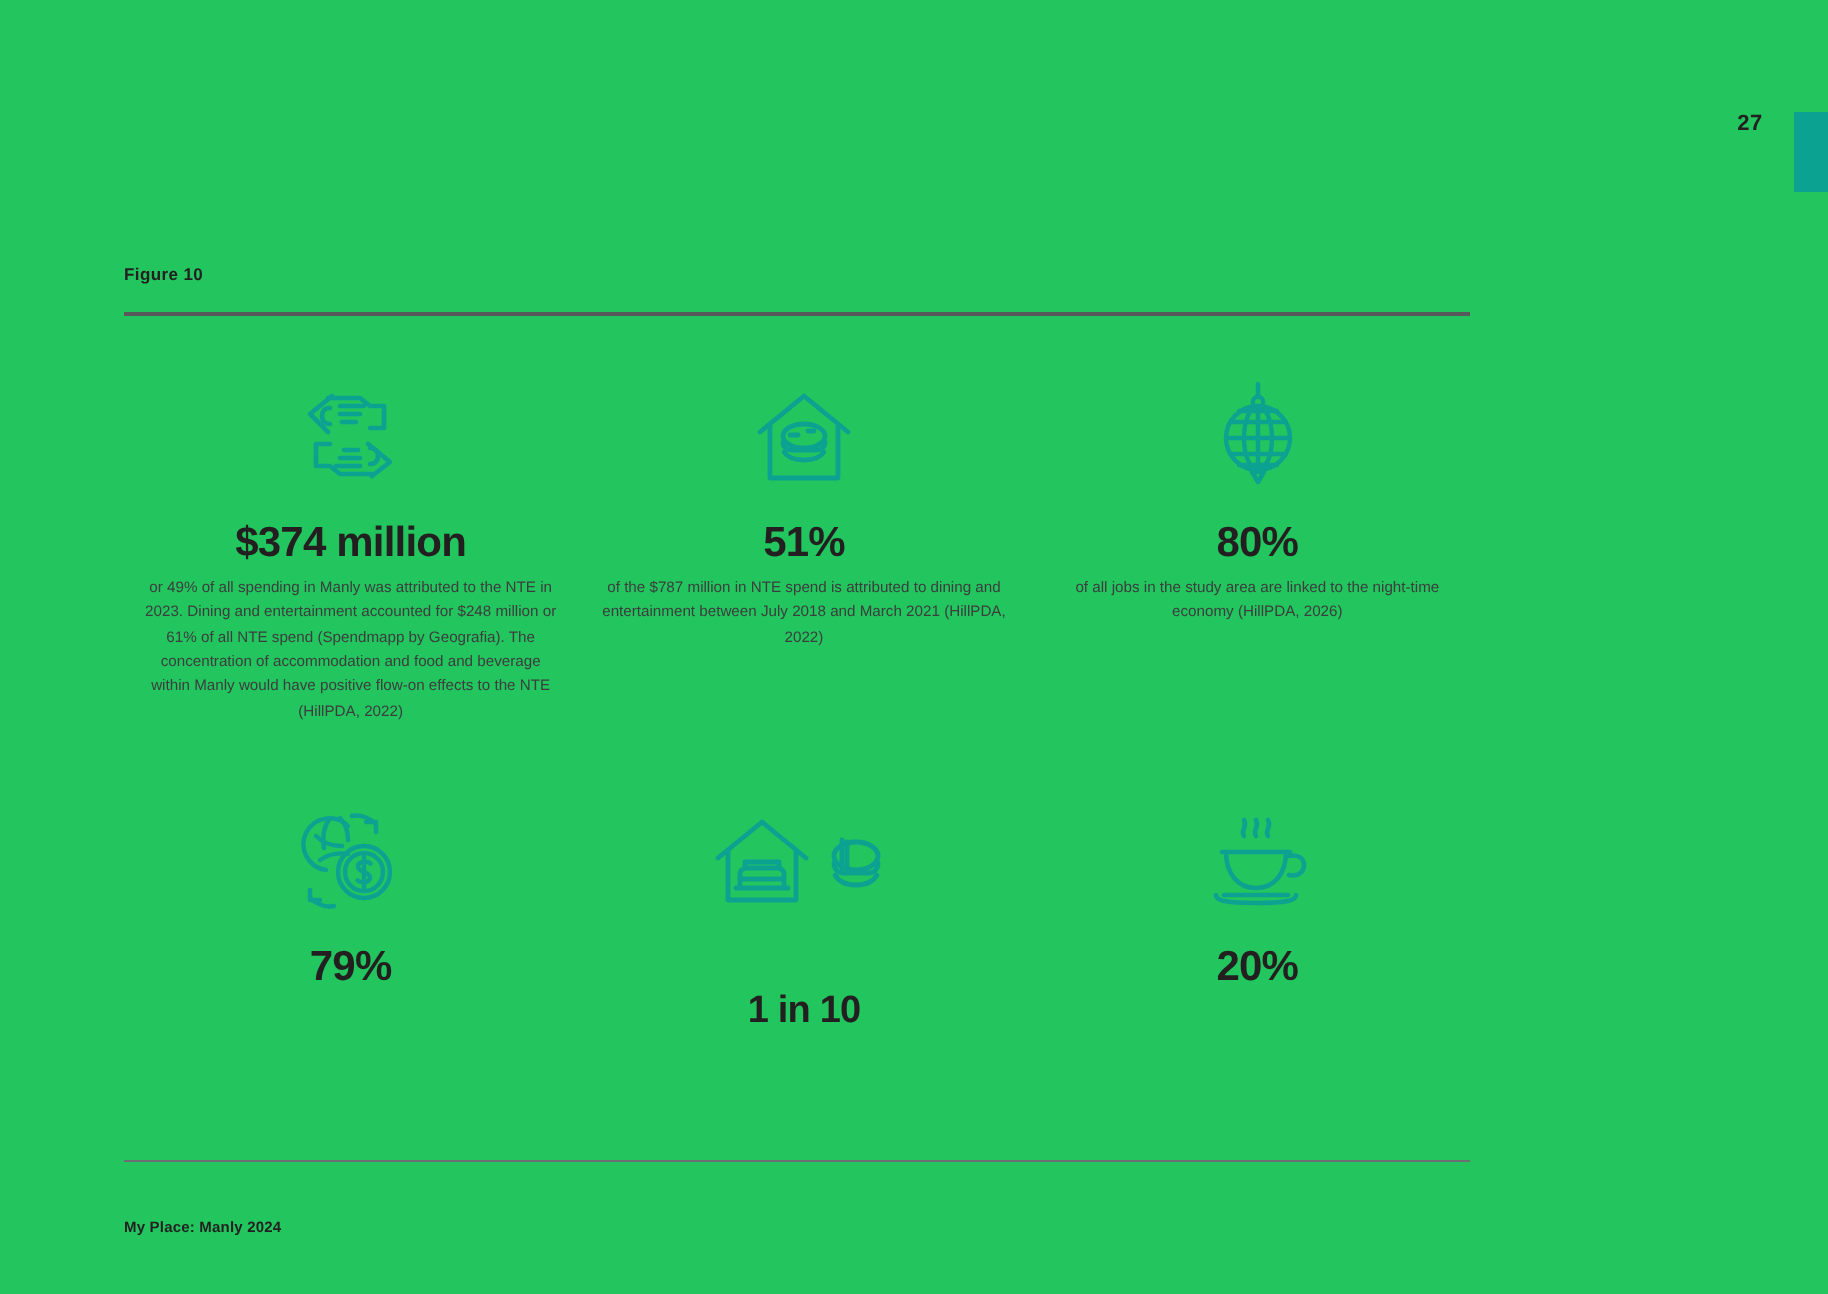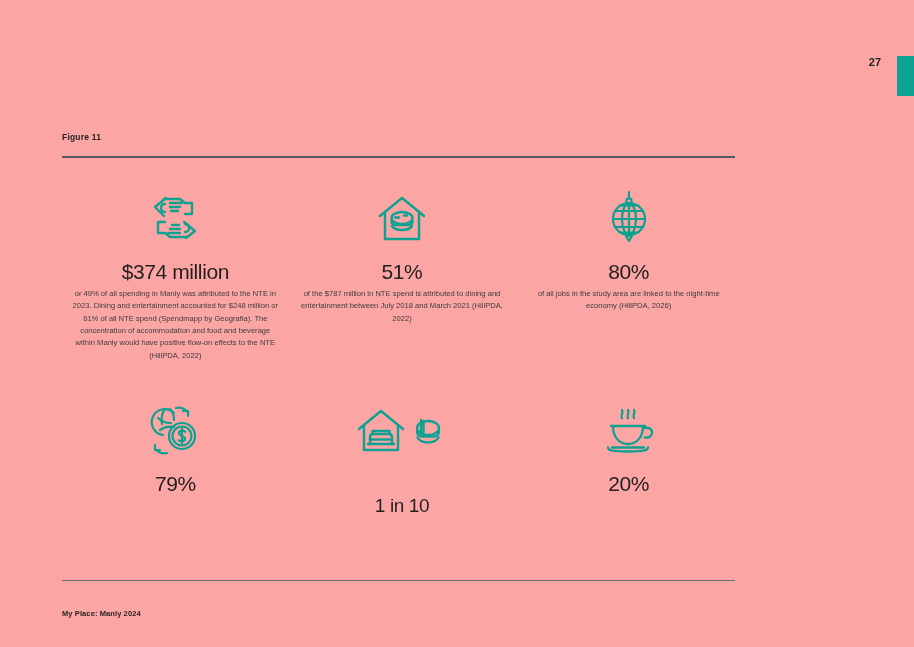--- a/index.html
+++ b/index.html
@@ -9,21 +9,21 @@
     background: #ffffff;
   }
   body {
     font-family: "Liberation Sans", sans-serif;
     color: #231f20;
   }
   .page {
     position: relative;
     width: 914px;
     height: 647px;
-    background: #fca5a5;
+    background: #22c55e;
     overflow: hidden;
     box-sizing: border-box;
   }
 
   
   .page-number {
     position: absolute;
     top: 56px;
     left: 860px;
     width: 30px;
@@ -95,21 +95,21 @@
   .stat-icon {
     height: 58px;
     display: flex;
     align-items: flex-end;
     justify-content: center;
     margin-bottom: 16px;
   }
   .stat-icon svg { display: block; }
   .stat-value {
     font-size: 21px;
-    font-weight: normal;
+    font-weight: bold;
     letter-spacing: -0.4px;
     color: #231f20;
     line-height: 1.1;
     margin-bottom: 5px;
   }
   .stat-value.small { font-size: 19px; margin-top: 24px; }
   .stat-desc {
     font-size: 7.6px;
     line-height: 1.62;
     color: #3d3d3d;
@@ -118,21 +118,21 @@
   .stat-desc.wide { max-width: 225px; }
 </style>
 </head>
 <body>
 
 <div class="page">
 
   <div class="page-number">27</div>
   <div class="edge-tab"></div>
 
-  <div class="figure-label">Figure 11</div>
+  <div class="figure-label">Figure 10</div>
   <div class="rule rule-top"></div>
 
   <div class="stats-grid">
 
     <div class="stat-cell">
       <div class="stat-icon">
         <svg width="58" height="52" viewBox="0 0 58 52" fill="none" stroke="#0CA292" stroke-width="2.3" stroke-linecap="round" stroke-linejoin="round">
           <path d="M20 6 L9 15 L18 24"></path>
           <path d="M18 7 L34 7 L39 11 L46 11 L46 22 L39 22"></path>
           <path d="M24 11 L36 11"></path>

